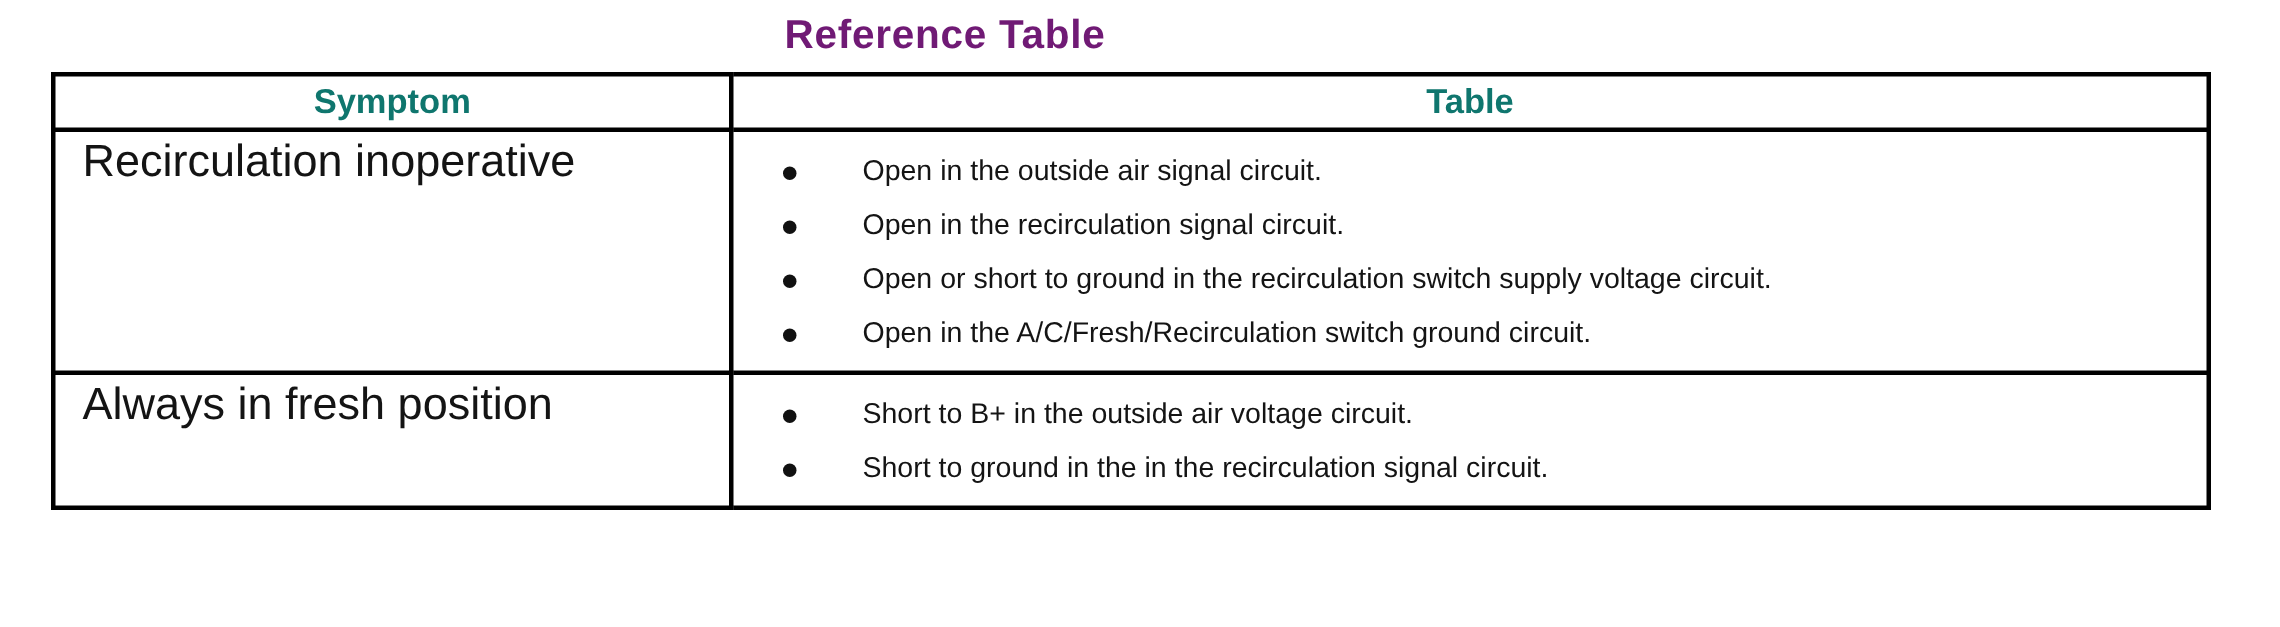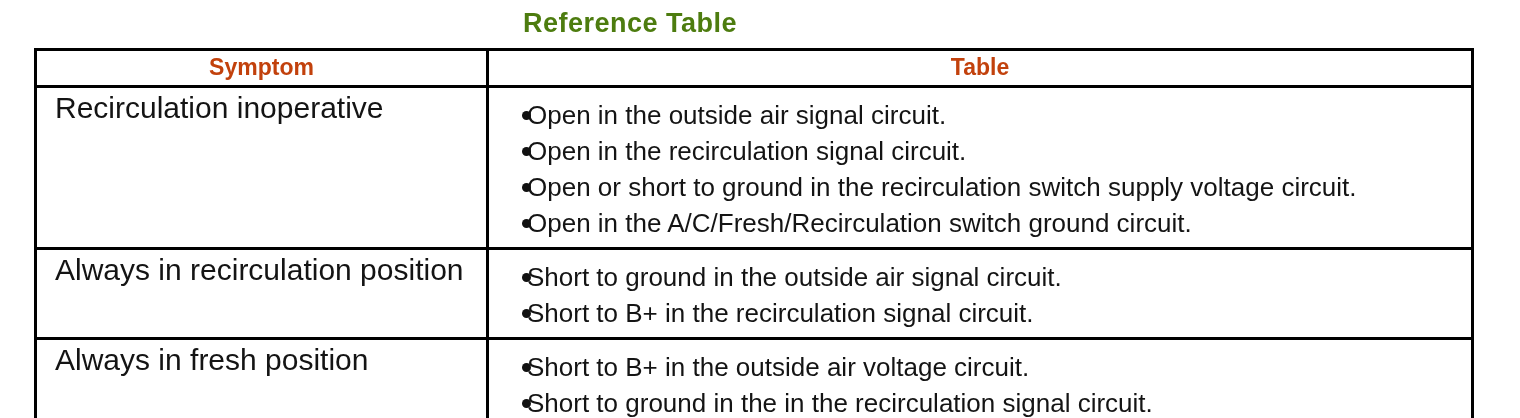--- a/index.html
+++ b/index.html
@@ -17,21 +17,21 @@
   }
   .title {
     position: absolute;
     top: 8px;
     left: 0;
     width: 1260px;
     text-align: center;
     font-size: 27px;
     font-weight: bold;
     letter-spacing: 0.5px;
-    color: #4d7c0f;
+    color: #701a75;
   }
   table.ref-table {
     position: absolute;
     top: 48px;
     left: 34px;
     width: 1437px;
     border-collapse: collapse;
     table-layout: fixed;
     background: #ffffff;
   }
@@ -41,44 +41,44 @@
     border: 3px solid #000000;
     vertical-align: top;
   }
   .ref-table th {
     height: 37px;
     font-size: 23px;
     font-weight: bold;
     text-align: center;
     vertical-align: middle;
     padding: 2px 0 4px 0;
-    color: #c2410c;
+    color: #0f766e;
   }
   td.symptom {
     font-size: 30px;
     padding: 7px 10px 0 18px;
     line-height: 26px;
     color: #141414;
   }
   td.causes {
     padding: 9px 10px 6px 0;
   }
   tr.row-1 td { height: 152px; }
   tr.row-2 td { height: 74px; }
   tr.row-3 td { height: 82px; }
   ul.cause-list {
     list-style: none;
     margin: 0;
     padding: 0;
   }
   li.cause {
     position: relative;
-    font-size: 26px;
+    font-size: 19px;
     line-height: 36px;
-    padding-left: 38px;
+    padding-left: 86px;
     color: #141414;
     white-space: nowrap;
   }
   li.cause::before {
     content: "";
     position: absolute;
     left: 33px;
     top: 14px;
     width: 9px;
     height: 9px;
@@ -111,29 +111,20 @@
         <td class="causes">
           <ul class="cause-list">
             <li class="cause">Open in the outside air signal circuit.</li>
             <li class="cause">Open in the recirculation signal circuit.</li>
             <li class="cause">Open or short to ground in the recirculation switch supply voltage circuit.</li>
             <li class="cause">Open in the A/C/Fresh/Recirculation switch ground circuit.</li>
           </ul>
         </td>
       </tr>
 
-      <tr class="row-2">
-        <td class="symptom">Always in recirculation position</td>
-        <td class="causes">
-          <ul class="cause-list">
-            <li class="cause">Short to ground in the outside air signal circuit.</li>
-            <li class="cause">Short to B+ in the recirculation signal circuit.</li>
-          </ul>
-        </td>
-      </tr>
 
       <tr class="row-3">
         <td class="symptom">Always in fresh position</td>
         <td class="causes">
           <ul class="cause-list">
             <li class="cause">Short to B+ in the outside air voltage circuit.</li>
             <li class="cause">Short to ground in the in the recirculation signal circuit.</li>
           </ul>
         </td>
       </tr>

